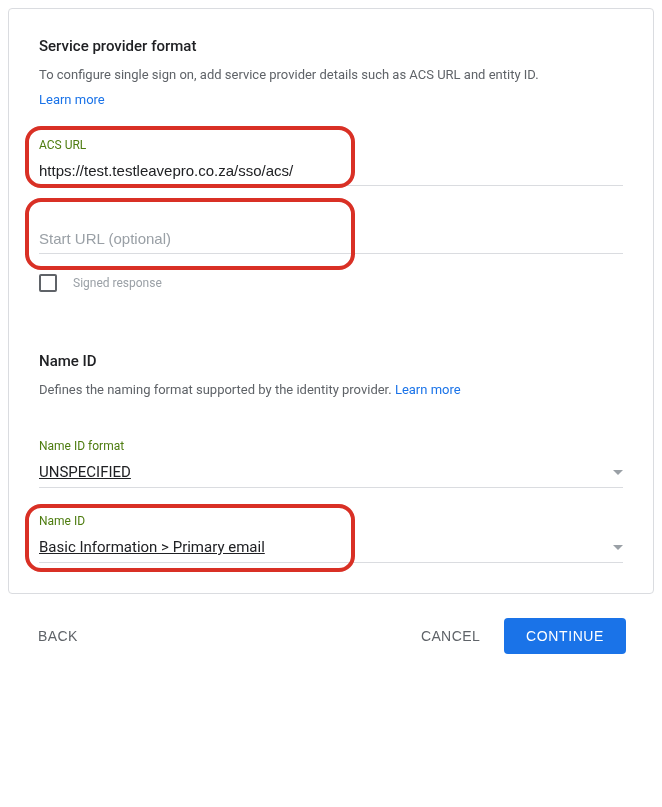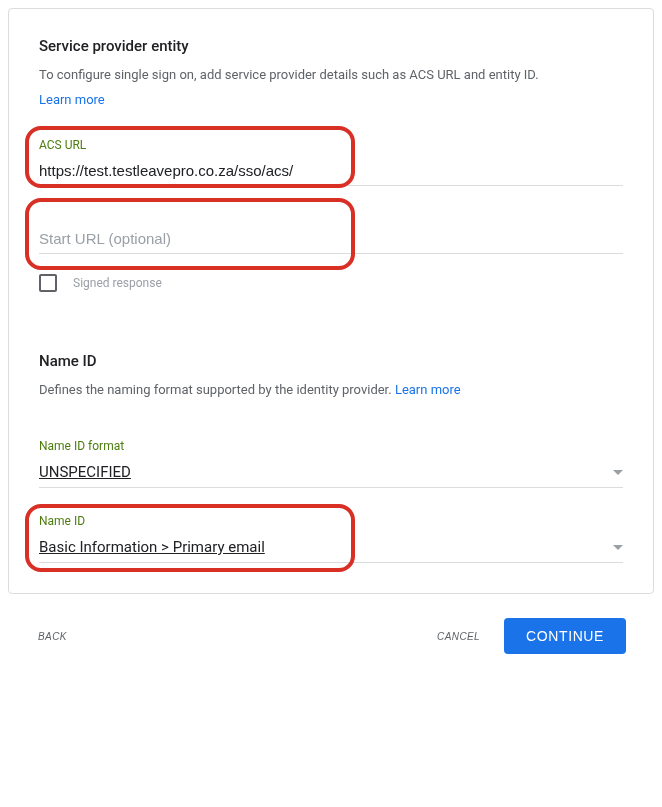--- a/index.html
+++ b/index.html
@@ -93,47 +93,46 @@
     .footer {
       display: flex;
       justify-content: space-between;
       align-items: center;
       padding: 24px 28px 10px 26px;
     }
     .footer-right { display: flex; align-items: center; gap: 20px; }
     .btn-flat {
       background: none;
       border: none;
-      font-size: 10px;
+      font-size: 14px;
       font-weight: 500;
       color: #5f6368;
       letter-spacing: 0.4px;
       cursor: pointer;
       padding: 8px 4px;
-      font-style: italic;
     }
     .btn-primary {
       background: #1a73e8;
       color: #fff;
       border: none;
       font-size: 14px;
       font-weight: 400;
       letter-spacing: 0.6px;
       padding: 10px 22px;
       border-radius: 4px;
       cursor: pointer;
     }
   </style>
 </head>
 <body>
 
 <div class="card">
 
   <div>
-    <h2 class="section-title">Service provider entity</h2>
+    <h2 class="section-title">Service provider format</h2>
     <p class="section-desc">To configure single sign on, add service provider details such as ACS URL and entity ID.</p>
     <a class="learn-more">Learn more</a>
 
     <div class="field-group" style="position:relative;">
       <label class="field-label">ACS URL</label>
       <input type="text" class="text-input" value="https://test.testleavepro.co.za/sso/acs/" style="">
       <div class="highlight" style="top:-12px; left:-14px; width:330px; height:62px;"></div>
     </div>
 
 

